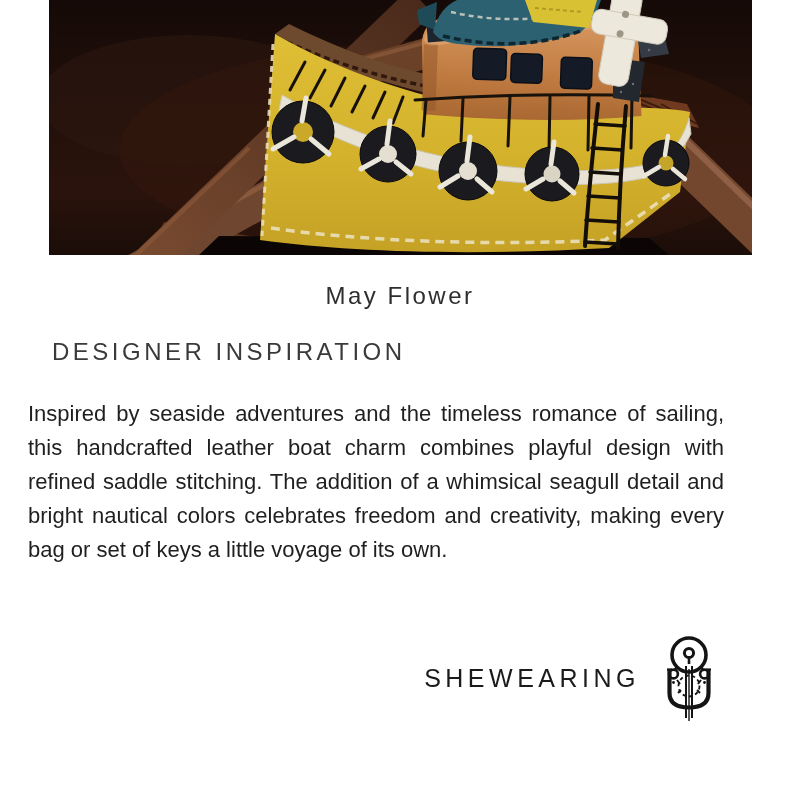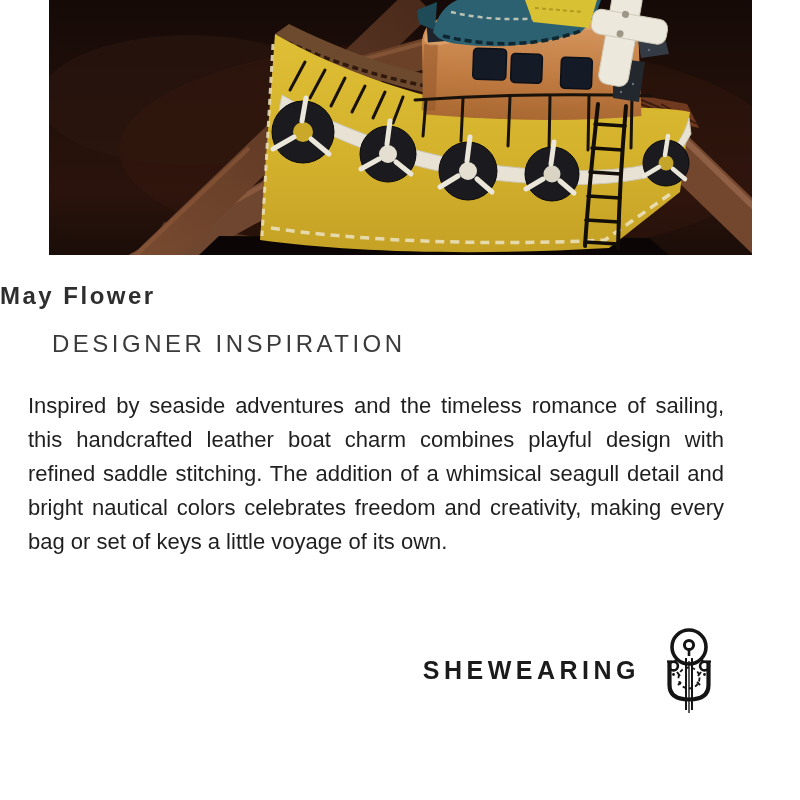--- a/index.html
+++ b/index.html
@@ -13,30 +13,30 @@
   .photo {
     margin: 0 0 0 49px;
     width: 703px; height: 255px;
     background: #1d0e08;
     overflow: hidden;
   }
   .photo svg { display: block; width: 703px; height: 255px; }
 
   .caption {
     margin: 26px 0 0 0;
-    text-align: left;
+    text-align: center;
     font-size: 24px;
-    font-weight: 700;
+    font-weight: 400;
     letter-spacing: 2.5px;
     color: #2e2e2e;
     line-height: 30px;
   }
 
   .heading {
-    margin: 18px 0 0 52px;
+    margin: 26px 0 0 52px;
     font-size: 24px;
     font-weight: 300;
     letter-spacing: 3.5px;
     color: #3a3a3a;
     line-height: 30px;
   }
 
   .body-text {
     margin: 30px 52px 0 28px;
     width: 696px;
@@ -50,21 +50,21 @@
   .brand-row {
     margin-top: 66px;
     display: flex;
     justify-content: flex-end;
     align-items: center;
     gap: 26px;
     padding-right: 88px;
   }
   .brand-name {
     font-size: 25px;
-    font-weight: 700;
+    font-weight: 400;
     letter-spacing: 4.5px;
     color: #1b1b1b;
   }
   .brand-logo { display: block; width: 46px; height: 90px; }
 </style>
 </head>
 <body>
 
 <main class="page">
 

